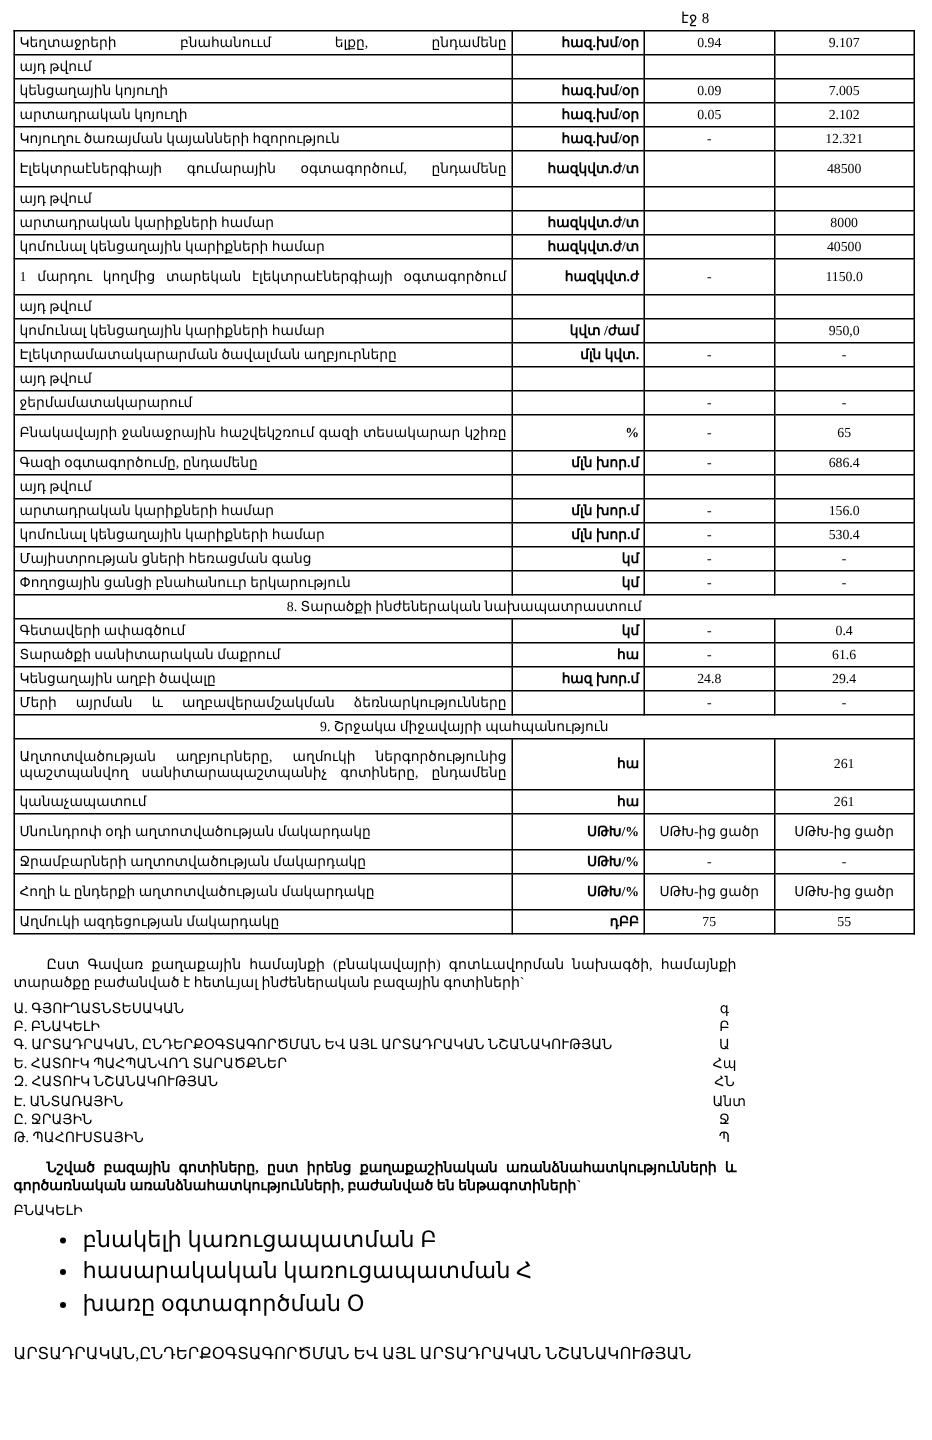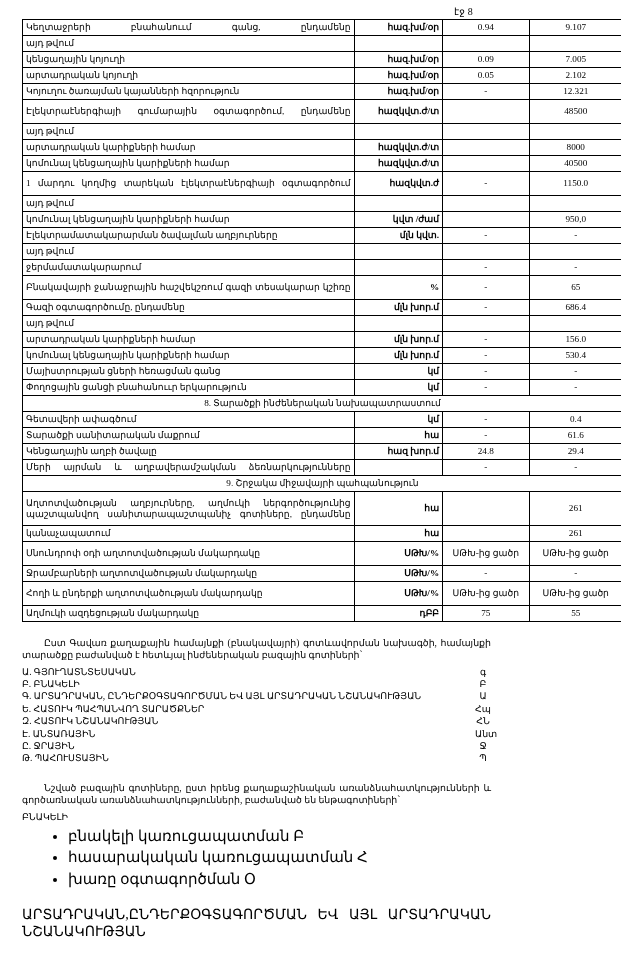--- a/index.html
+++ b/index.html
@@ -13,21 +13,21 @@
     font-family: "Liberation Serif", serif;
     color: #000000;
     position: relative;
     overflow: hidden;
   }
   .page {
     width: 501px;
     height: 960px;
     position: relative;
     box-sizing: border-box;
-    padding: 6px 10px 0 22px;
+    padding: 6px 10px 0 9px;
   }
   .page-num {
     text-align: right;
     font-size: 10px;
     padding-right: 18px;
     margin-bottom: 2px;
     letter-spacing: 0.2px;
   }
   table.main {
     border-collapse: collapse;
@@ -84,42 +84,42 @@
     margin-top: 6px;
   }
   ul.bullets {
     margin: 2px 0 2px 0;
     padding-left: 46px;
     font-size: 15px;
     line-height: 1.42;
   }
   ul.bullets li { margin: 0; }
   .last-line {
-    font-size: 14px;
+    font-size: 11px;
     margin-top: 16px;
   }
 </style>
 </head>
 <body>
 
 <div class="page">
 
   <div class="page-num">էջ 8</div>
 
   <table class="main">
     <colgroup>
       <col class="c-label">
         <col class="c-unit">
         <col class="c-v1">
         <col class="c-v2">
     </colgroup>
     <tbody>
 
       <tr>
-        <td class="just">Կեղտաջրերի բնահանոււմ գանց, ընդամենը</td>
+        <td class="just">Կեղտաջրերի բնահանոււմ ելքը, ընդամենը</td>
         <td class="c-unit">հազ.խմ/օր</td>
         <td class="c-v1">0.94</td>
         <td class="c-v2">9.107</td>
       </tr>
       <tr>
         <td>այդ թվում</td>
         <td class="c-unit"></td>
         <td class="c-v1"></td>
         <td class="c-v2"></td>
       </tr>
@@ -348,21 +348,21 @@
       <div class="legend-row">
         <span class="lbl">Ը. ՋՐԱՅԻՆ</span>
         <span class="code">Ջ</span>
       </div>
       <div class="legend-row">
         <span class="lbl">Թ. ՊԱՀՈՒՍՏԱՅԻՆ</span>
         <span class="code">Պ</span>
       </div>
     </div>
 
-    <p class="indent" style="margin-top:18px;">Նշված բազային գոտիները, ըստ իրենց քաղաքաշինական առանձնահատկությունների և գործառնական առանձնահատկությունների, բաժանված են ենթագոտիների`</p>
+    <p class="indent" style="margin-top:8px;font-weight:bold;">Նշված բազային գոտիները, ըստ իրենց քաղաքաշինական առանձնահատկությունների և գործառնական առանձնահատկությունների, բաժանված են ենթագոտիների`</p>
 
     <div class="sub-head">ԲՆԱԿԵԼԻ</div>
 
     <ul class="bullets">
       <li>բնակելի կառուցապատման  Բ</li>
       <li>հասարակական կառուցապատման Հ</li>
       <li>խառը օգտագործման Օ</li>
     </ul>
 
     <div class="last-line">ԱՐՏԱԴՐԱԿԱՆ,ԸՆԴԵՐՔՕԳՏԱԳՈՐԾՄԱՆ ԵՎ ԱՅԼ ԱՐՏԱԴՐԱԿԱՆ   ՆՇԱՆԱԿՈՒԹՅԱՆ</div>

